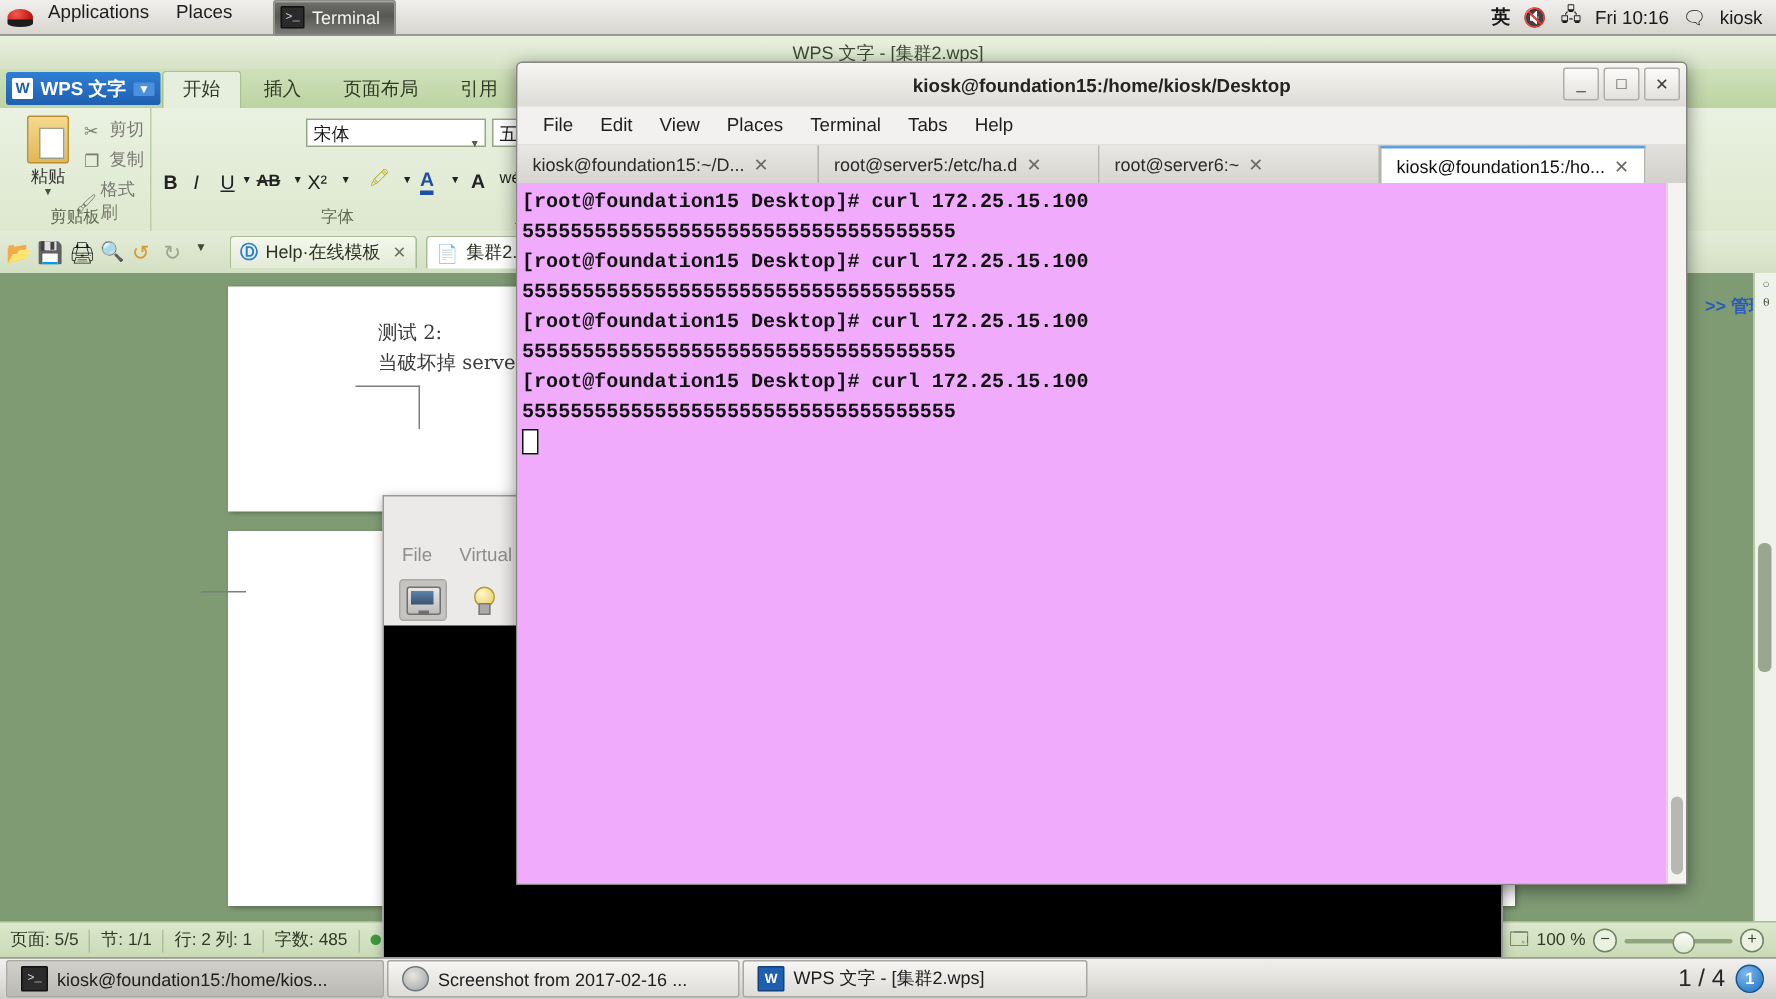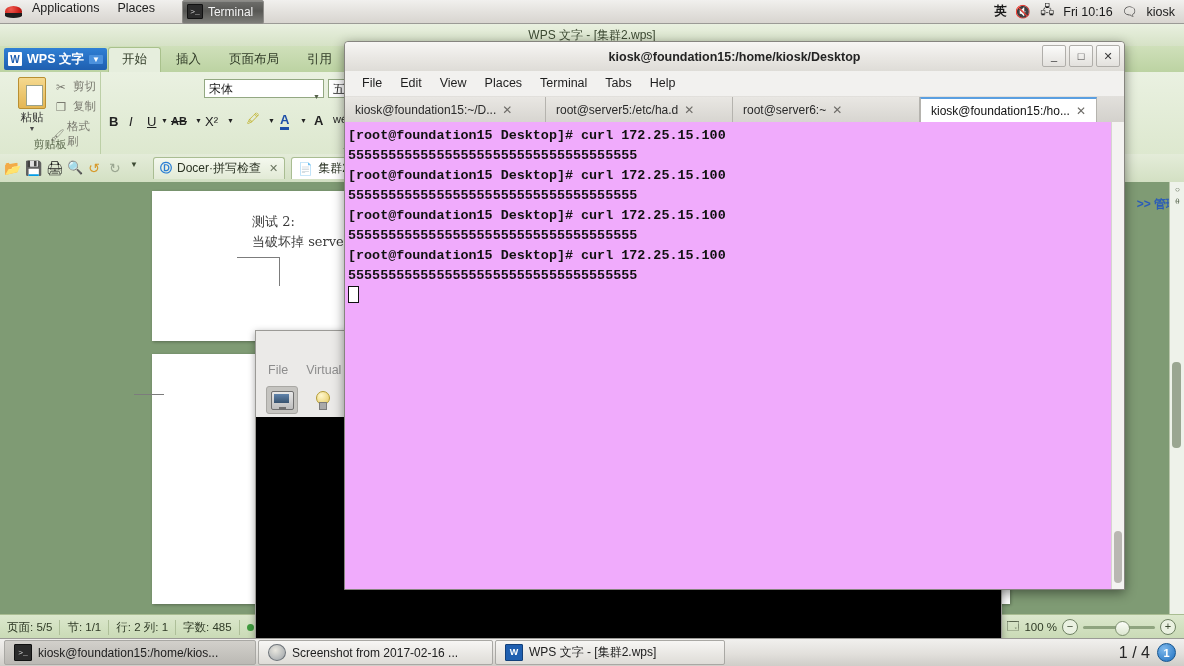--- a/index.html
+++ b/index.html
@@ -329,36 +329,37 @@
       <div class="fbtn" style="left:71px;top:43px;font-size:11px;font-weight:bold;text-decoration:line-through;">AB</div>
       <div class="fbtn" style="left:95px;top:45px;font-size:7px;">▼</div>
       <div class="fbtn" style="left:105px;top:42px;">X²</div>
       <div class="fbtn" style="left:127px;top:45px;font-size:7px;">▼</div>
       <div class="fbtn" style="left:146px;top:40px;font-size:11px;color:#b8a400;">🖍</div>
       <div class="fbtn" style="left:168px;top:45px;font-size:7px;">▼</div>
       <div class="fbtn" style="left:180px;top:40px;color:#1d4ea8;font-weight:bold;border-bottom:3px solid #1d4ea8;">A</div>
       <div class="fbtn" style="left:200px;top:45px;font-size:7px;">▼</div>
       <div class="fbtn" style="left:214px;top:41px;font-weight:bold;">A</div>
       <div class="fbtn" style="left:233px;top:41px;font-size:11px;">wén</div>
+      <div class="rb-group-label">字体</div>
       <div style="position:absolute;right:3px;bottom:2px;font-size:9px;color:#5d6b4f;">⟓</div>
     </div>
   </div>
 
   <div id="wps-qat">
     <span class="qat-ico" style="color:#d79a2b;font-size:14px;">📂</span>
     <span class="qat-ico" style="color:#2a6fc0;font-size:14px;">💾</span>
     <span class="qat-ico" style="font-size:14px;">🖨</span>
     <span class="qat-ico" style="font-size:13px;">🔍</span>
     <span class="qat-ico" style="color:#d79a2b;font-size:14px;">↺</span>
     <span class="qat-ico" style="color:#9aa691;font-size:14px;">↻</span>
     <span class="qat-ico" style="font-size:8px;color:#3c4a33;">▼</span>
 
     <div class="doc-tab">
       <span style="color:#2a7fd4;font-weight:bold;">Ⓓ</span>
-      <span class="label">Docer·拼写检查</span>
+      <span class="label">Help·在线模板</span>
       <span class="tab-x">✕</span>
     </div>
     <div class="doc-tab active">
       <span>📄</span>
       <span class="label">集群2.wps</span>
     </div>
   </div>
 
   <div id="wps-page-area">
     <div id="wps-page">

